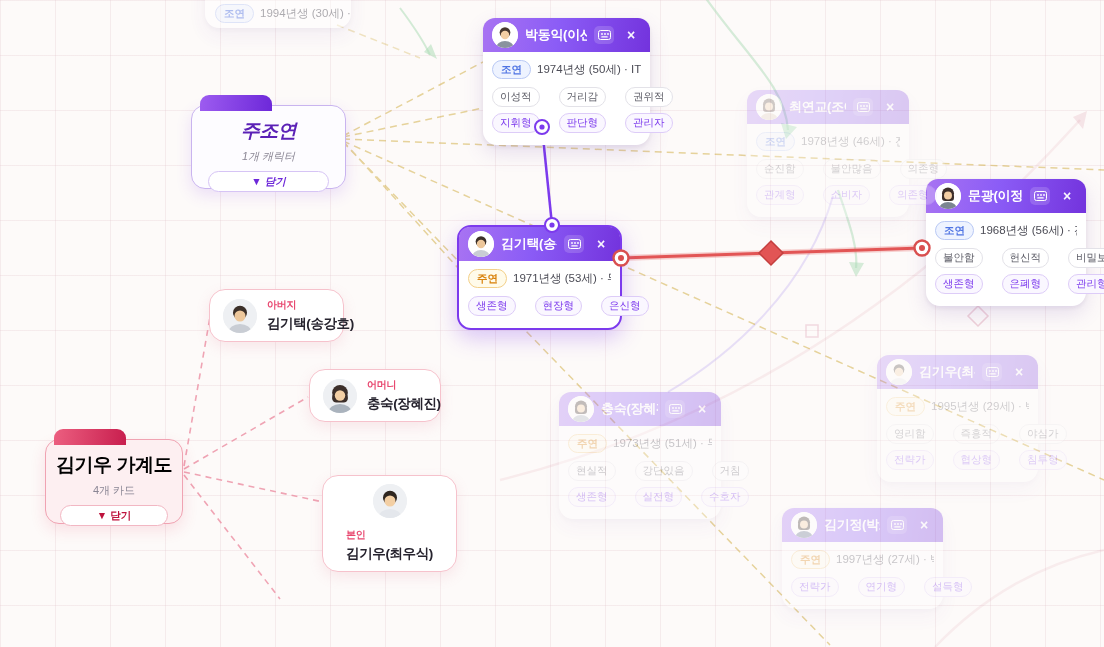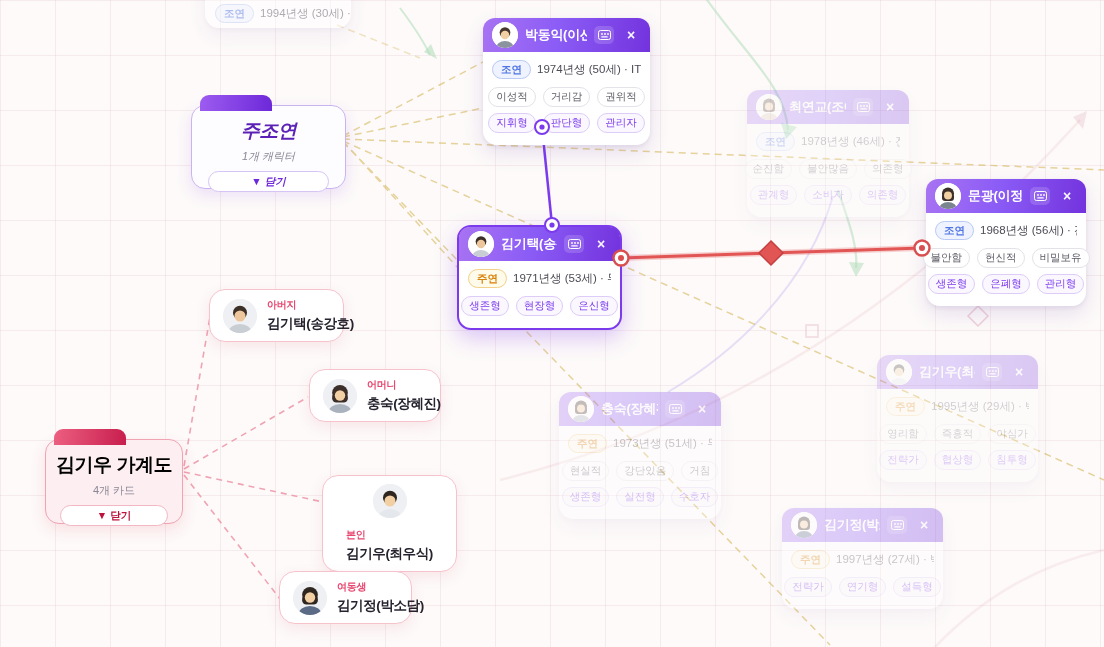--- a/index.html
+++ b/index.html
@@ -32,21 +32,21 @@
   .avatar svg{display:block;width:100%;height:100%;}
   .card-name{flex:1;font-size:13px;font-weight:bold;letter-spacing:-.3px;white-space:nowrap;overflow:hidden;}
   .hdr-btn{display:flex;align-items:center;justify-content:center;width:20px;height:18px;border-radius:5px;background:rgba(255,255,255,.16);cursor:pointer;flex:0 0 auto;}
   .hdr-btn.close{background:transparent;font-size:14px;font-weight:bold;line-height:1;opacity:.95;}
   .card-body{padding:8px 9px 6px 9px;}
   .info-row{display:flex;align-items:center;gap:6px;margin-bottom:8px;white-space:nowrap;}
   .badge{font-size:10.5px;font-weight:bold;padding:1.5px 8px;border-radius:10px;border:1px solid;flex:0 0 auto;}
   .badge.blue{color:#4f74e3;border-color:#b9c9f5;background:#eef3ff;}
   .badge.yellow{color:#d9820b;border-color:#f3d089;background:#fffbea;}
   .info-text{font-size:11.5px;color:#4b4b55;overflow:hidden;}
-  .tags{display:flex;gap:7px;margin-bottom:6px;justify-content:center;}
+  .tags{display:flex;gap:19px;margin-bottom:6px;}
   .tag{font-size:10.5px;padding:2px 7px;border-radius:10px;border:1px solid #e3e2e8;color:#5a5a64;background:#fff;white-space:nowrap;}
   .tag.purple{color:#7c3aed;border-color:#ddccf8;background:#faf7ff;}
   .fade30{opacity:.30;}
   .fade25{opacity:.25;}
   .fade45{opacity:.45;}
 
   
   .group{position:absolute;z-index:2;border-radius:14px;text-align:center;padding-top:12px;}
   .group .tab{position:absolute;top:-11px;left:8px;width:72px;height:16px;border-radius:9px 9px 0 0;}
   .group.purple{background:#fdfcff;border:1.5px solid #c9b4ef;box-shadow:0 6px 16px rgba(124,58,237,.14);}
@@ -449,35 +449,20 @@
           <circle cx="16" cy="16" r="5.2" fill="#f3cfa4"></circle>
           <path d="M5,32 a11,8.5 0 0 1 22,0 z" fill="#e4e7ec"></path>
         </svg>
       </span>
     <span>
       <div class="rel">본인</div>
       <div class="nm">김기우(최우식)</div>
     </span>
   </div>
 
-  <div class="fam" style="left:279px;top:571px;width:105px;">
-    <span class="avatar">
-        <svg viewBox="0 0 32 32">
-          <circle cx="16" cy="16" r="16" fill="#eef0f3"></circle>
-          <circle cx="16" cy="13" r="7.4" fill="#2f2620"></circle>
-          <rect x="8.6" y="13" width="14.8" height="9" rx="4" fill="#2f2620"></rect>
-          <circle cx="16" cy="15.5" r="4.9" fill="#f3cfa4"></circle>
-          <path d="M5,32 a11,8.5 0 0 1 22,0 z" fill="#5b6b85"></path>
-        </svg>
-      </span>
-    <span>
-      <div class="rel">여동생</div>
-      <div class="nm">김기정(박소담)</div>
-    </span>
-  </div>
 
   <svg class="layer z4" width="1104" height="647" viewBox="0 0 1104 647">
     <g>
       <circle cx="542" cy="127" r="7" fill="#fff" stroke="#7c3aed" stroke-width="2"></circle>
       <circle cx="542" cy="127" r="2.6" fill="#7c3aed"></circle>
       <circle cx="552" cy="225" r="7" fill="#fff" stroke="#7c3aed" stroke-width="2"></circle>
       <circle cx="552" cy="225" r="2.6" fill="#7c3aed"></circle>
     </g>
     <g>
       <circle cx="621" cy="258" r="7.5" fill="#fff" stroke="#d94f4f" stroke-width="2.4"></circle>

